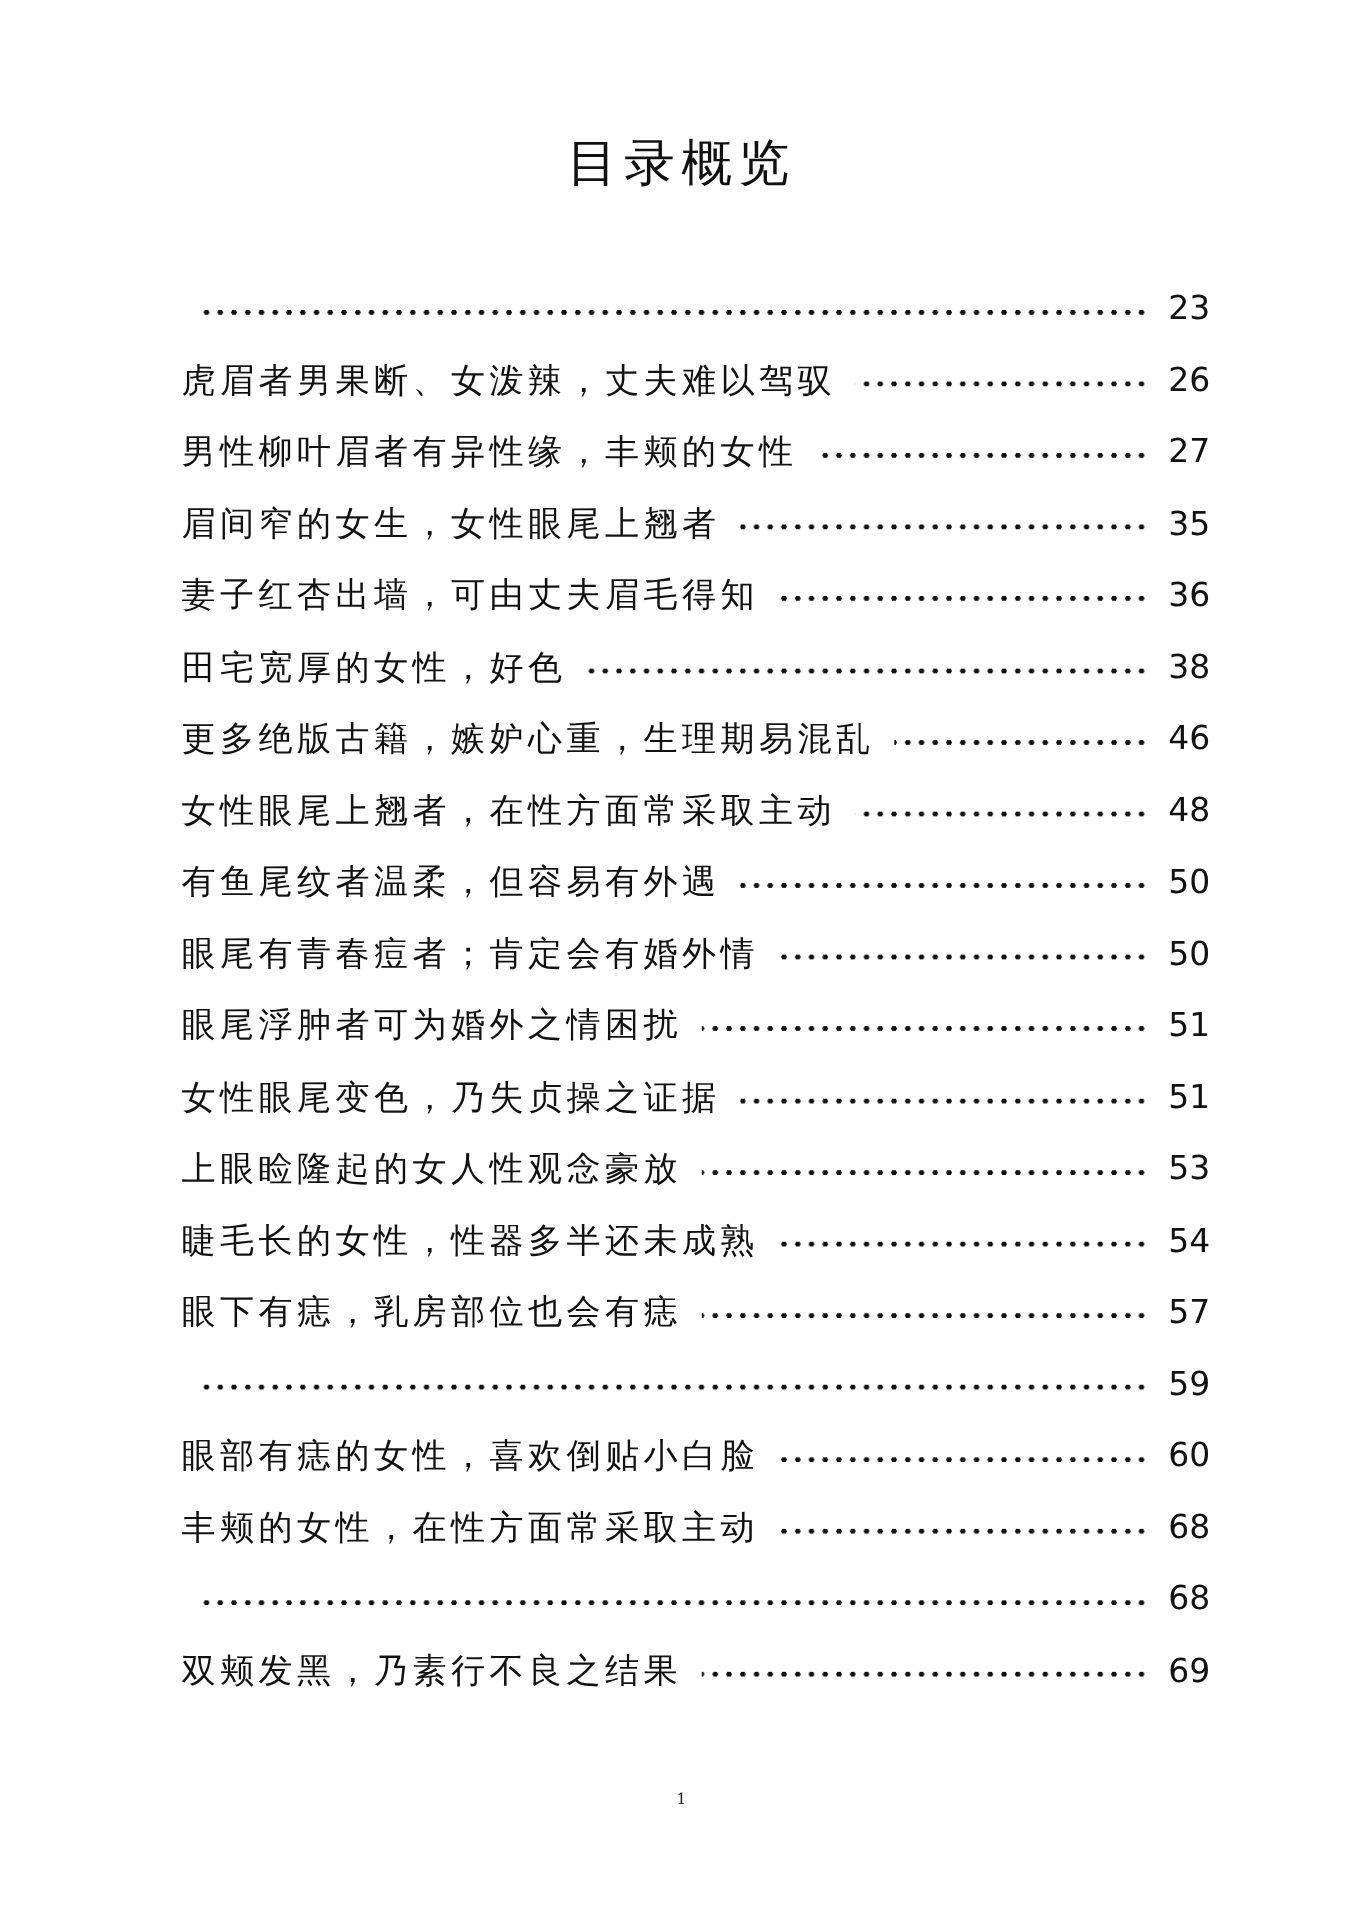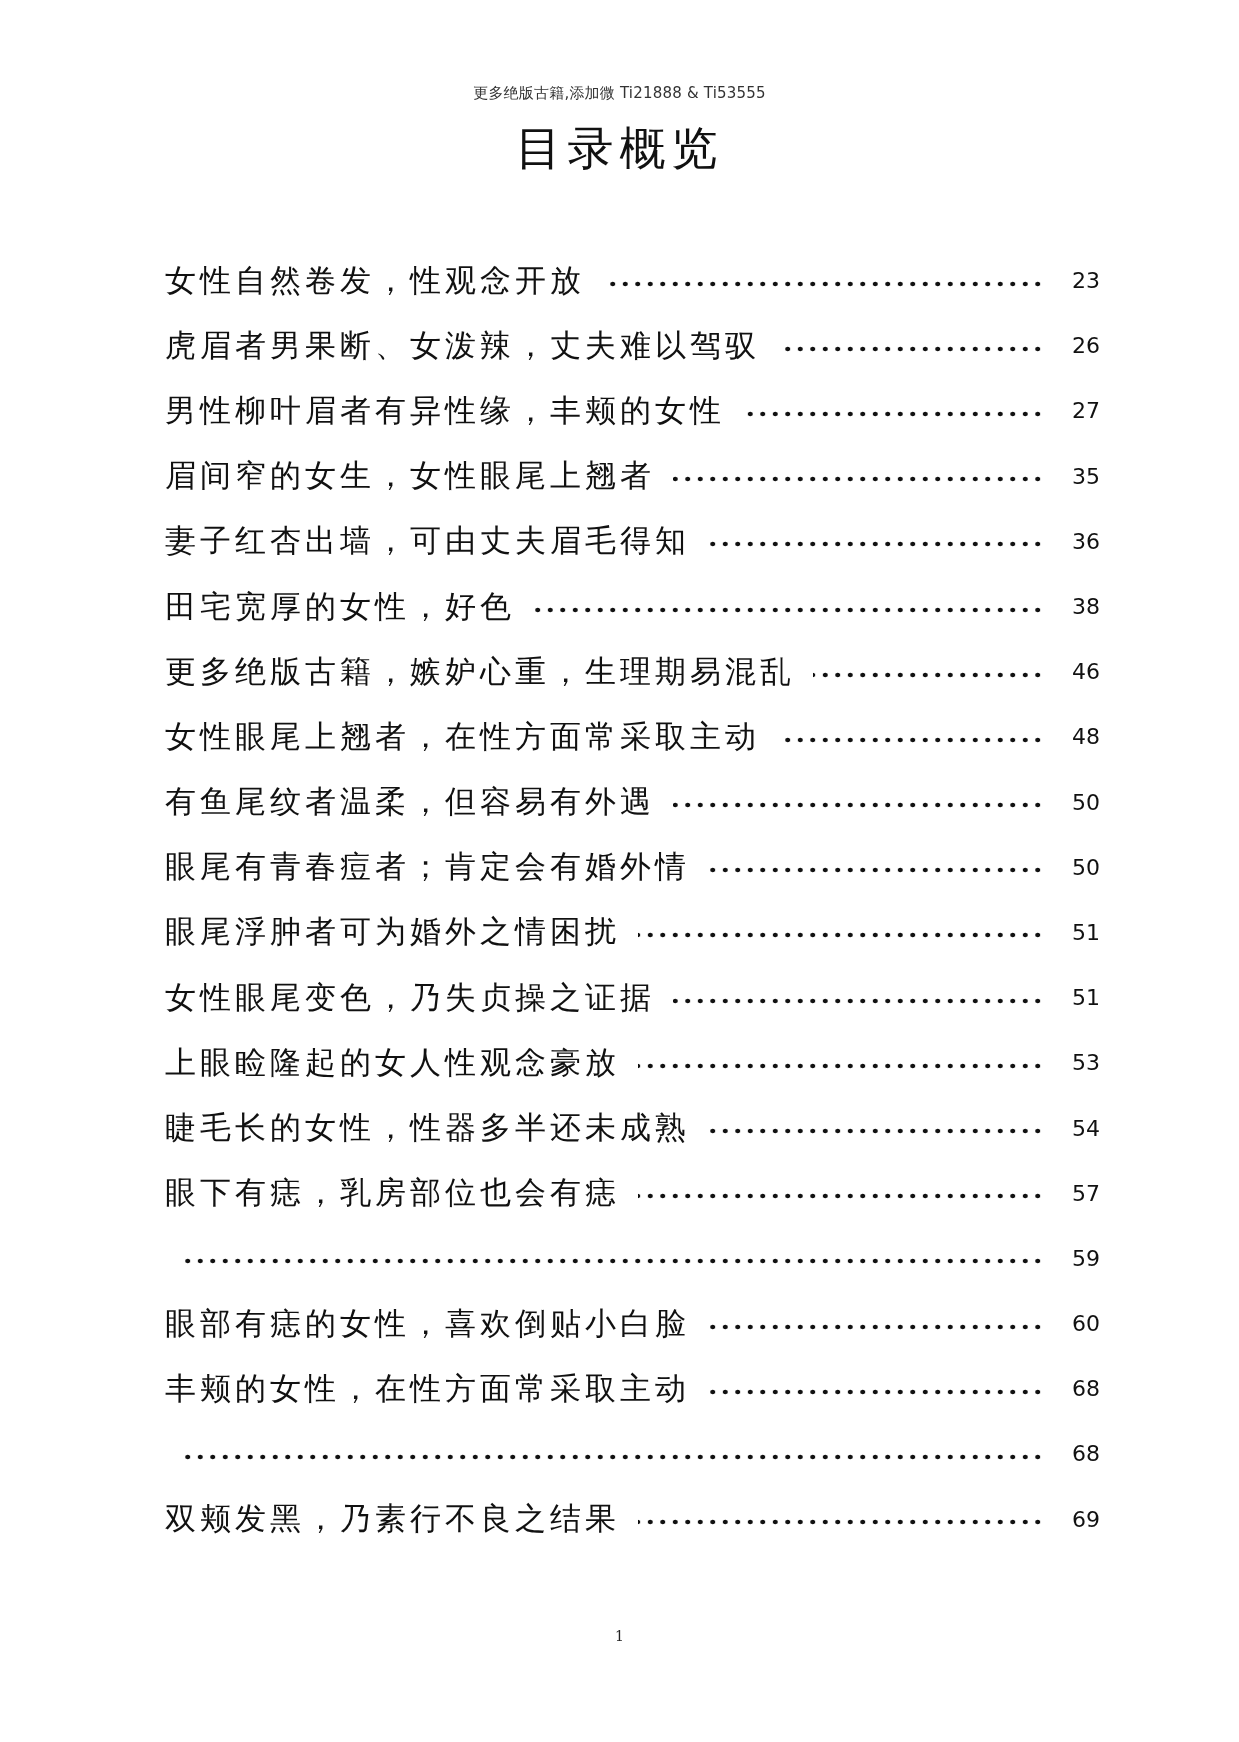--- a/index.html
+++ b/index.html
@@ -72,43 +72,41 @@
       background-image: radial-gradient(circle, #111111 2.2px, transparent 2.6px);
       background-size: 12.5px 6px;
       background-repeat: repeat-x;
       background-position: right center;
     }
     .toc-page {
       flex: 0 0 auto;
       width: 38px;
       text-align: right;
       font-family: "DejaVu Sans", "Liberation Sans", sans-serif;
-      font-size: 22px;
+      font-size: 30px;
       color: #111111;
     }
     .page-number {
       position: absolute;
       left: 0; right: 0;
       top: 1628px;
       text-align: center;
       font-family: "DejaVu Serif", "Liberation Serif", serif;
       font-size: 14px;
       color: #222222;
     }
   </style>
 </head>
 <body>
 
 <div class="page">
-  <div class="header-note">更多绝版古籍,添加微 Ti21888 &amp; Ti53555</div>
   <h1 class="page-title" style="margin:0;">目录概览</h1>
 
   <ol class="toc" id="toc-list">
       <li class="toc-row">
-    <span class="toc-title">女性自然卷发，性观念开放</span>
     <span class="toc-leader"></span>
     <span class="toc-page">23</span>
   </li>
       <li class="toc-row">
     <span class="toc-title">虎眉者男果断、女泼辣，丈夫难以驾驭</span>
     <span class="toc-leader"></span>
     <span class="toc-page">26</span>
   </li>
       <li class="toc-row">
     <span class="toc-title">男性柳叶眉者有异性缘，丰颊的女性</span>

